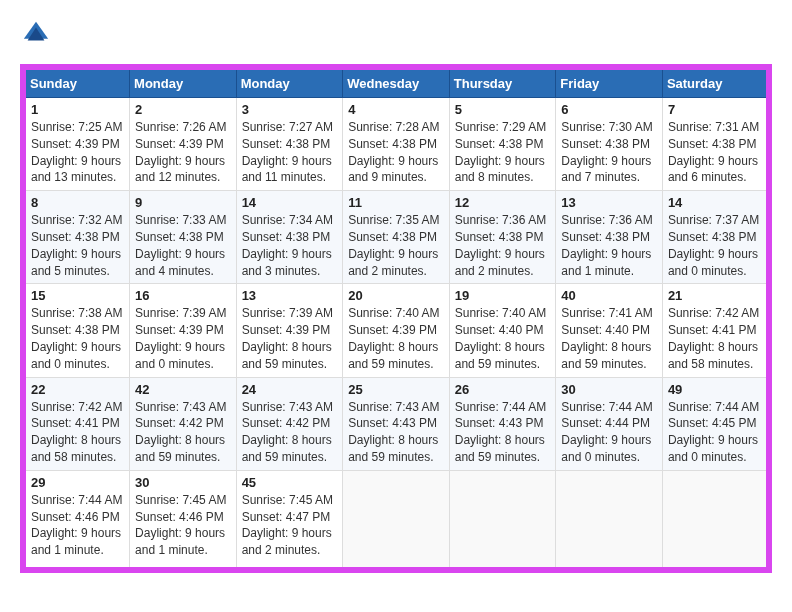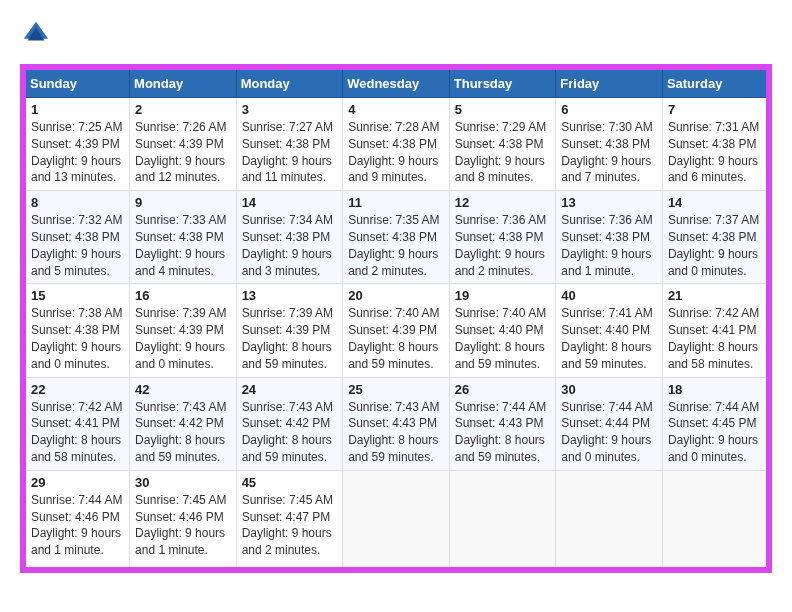--- a/index.html
+++ b/index.html
@@ -242,21 +242,21 @@
         </td>
           <td>
           <span class="day-num">26</span>
           <span class="cell-text">Sunrise: 7:44 AM<br>Sunset: 4:43 PM<br>Daylight: 8 hours and 59 minutes.</span>
         </td>
           <td>
           <span class="day-num">30</span>
           <span class="cell-text">Sunrise: 7:44 AM<br>Sunset: 4:44 PM<br>Daylight: 9 hours and 0 minutes.</span>
         </td>
           <td>
-          <span class="day-num">18</span>
+          <span class="day-num">49</span>
           <span class="cell-text">Sunrise: 7:44 AM<br>Sunset: 4:45 PM<br>Daylight: 9 hours and 0 minutes.</span>
         </td>
         </tr>
         <tr class="last-row">
           <td>
           <span class="day-num">29</span>
           <span class="cell-text">Sunrise: 7:44 AM<br>Sunset: 4:46 PM<br>Daylight: 9 hours and 1 minute.</span>
         </td>
           <td>
           <span class="day-num">30</span>

